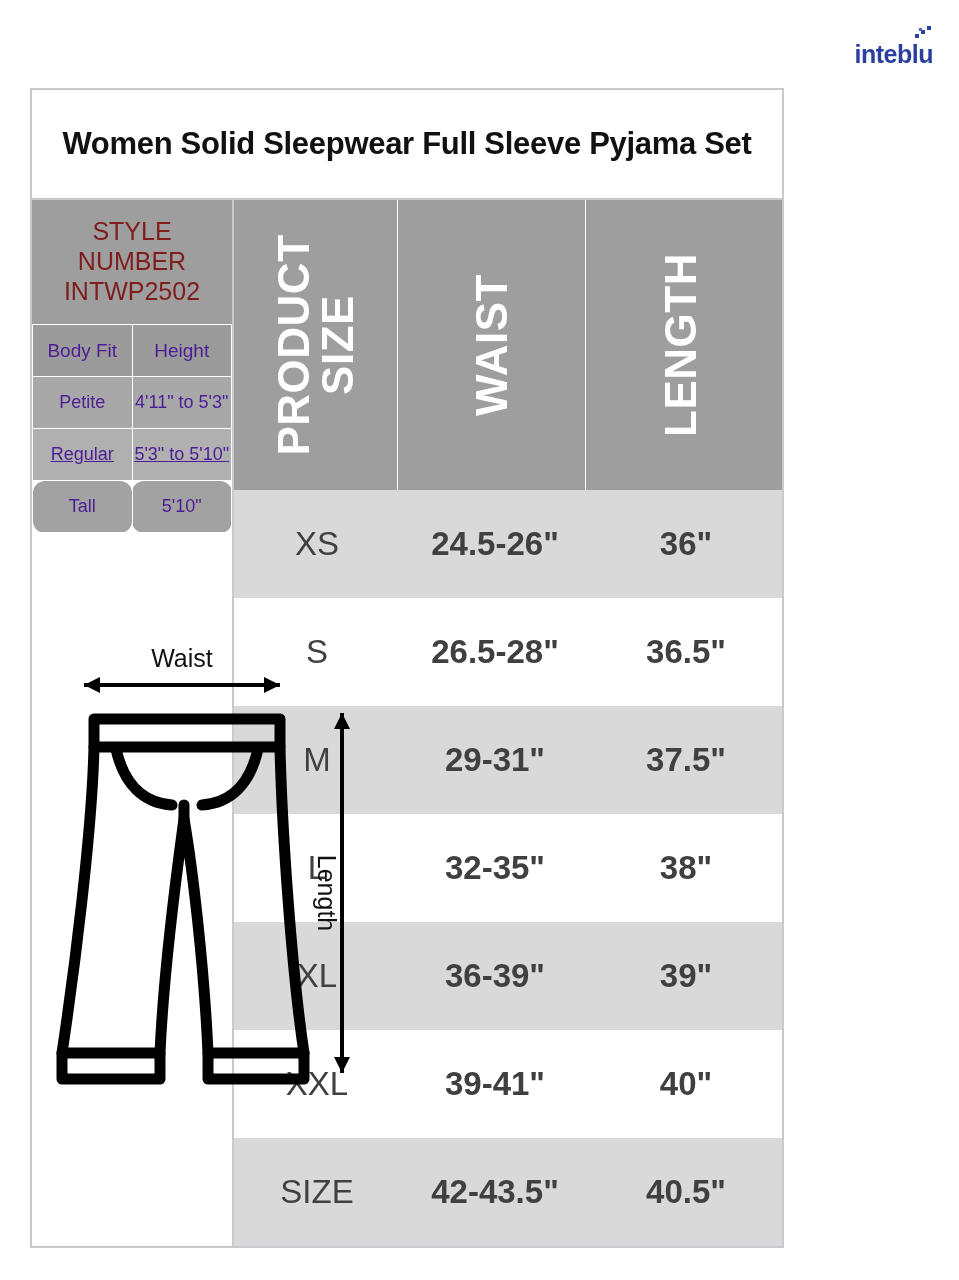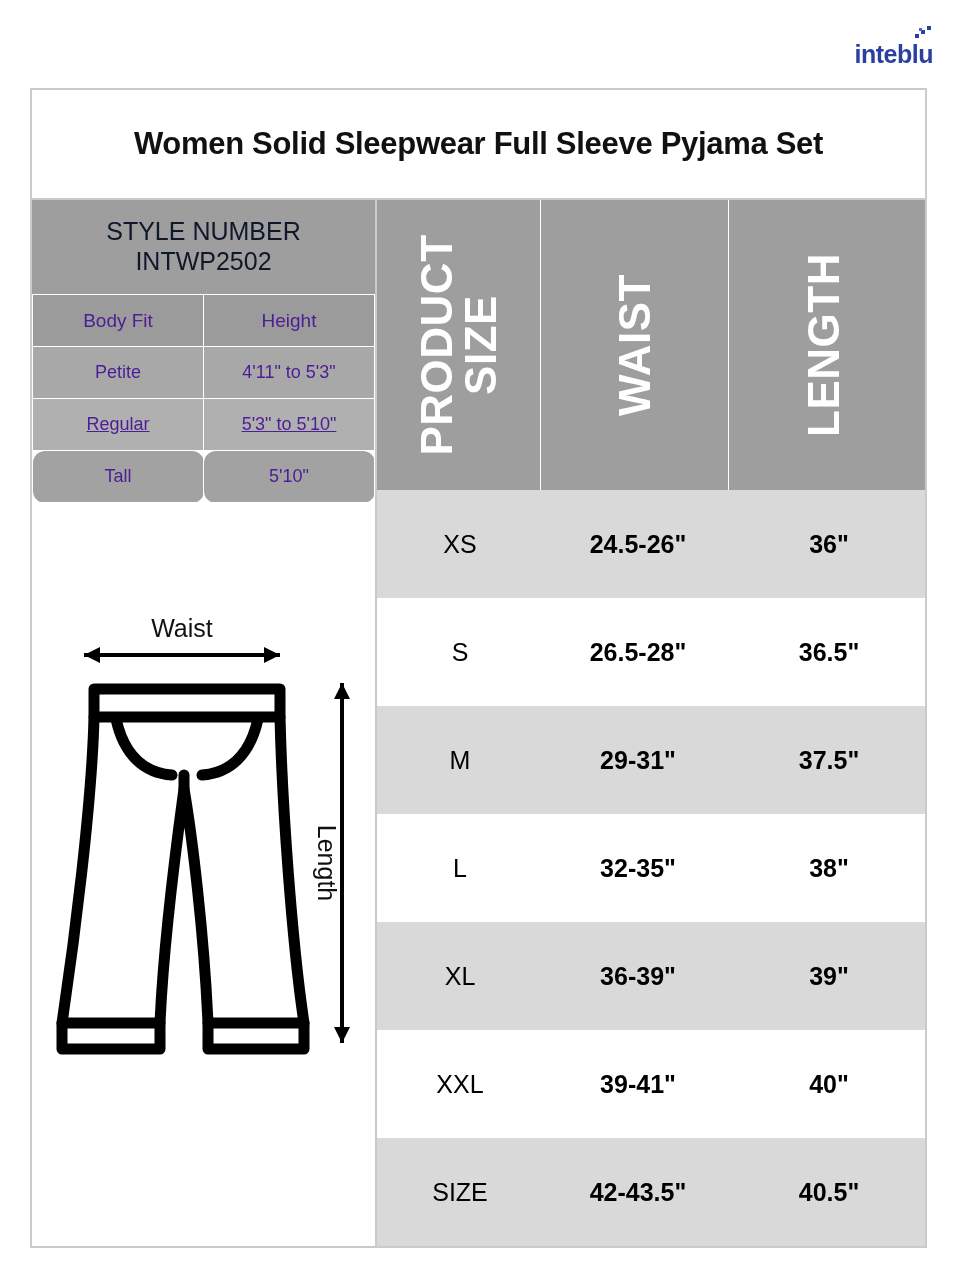--- a/index.html
+++ b/index.html
@@ -46,21 +46,21 @@
     font-weight: bold;
     color: #2a3fa0;
     letter-spacing: -0.5px;
   }
 
   
   .card {
     position: absolute;
     left: 30px;
     top: 88px;
-    width: 897px;
+    width: 754px;
     height: 1160px;
     border: 2px solid #c9c9cf;
     box-sizing: border-box;
     background: #ffffff;
   }
 
   .title-bar {
     height: 110px;
     display: flex;
     align-items: center;
@@ -91,21 +91,21 @@
   }
   .right-col {
     flex: 1;
     display: flex;
     flex-direction: column;
   }
 
   
   .style-block {
     background: #9e9e9e;
-    color: #0f172a;
+    color: #7f1d1d;
     text-align: center;
     padding: 16px 10px 18px;
     box-sizing: border-box;
   }
   .style-block .sn-label {
     font-size: 25px;
     line-height: 1.2;
     display: block;
   }
   .style-block .sn-value {
@@ -173,22 +173,22 @@
 
   
   .size-table {
     border-collapse: collapse;
     table-layout: fixed;
     width: 100%;
     flex: 1;
   }
   .size-table td {
     text-align: center;
-    font-size: 25px;
-    color: #000000;
+    font-size: 33px;
+    color: #404040;
     border: none;
     height: 106px;
   }
   .size-table td.val { font-weight: bold; }
   .size-table tr.shade td { background: #d9d9d9; }
   .size-table tr.plain td { background: #ffffff; }
   .size-table td.c1 { width: 164px; }
   .size-table td.c2 { width: 188px; }
   .size-table td.c3 { width: 190px; }
 </style>

